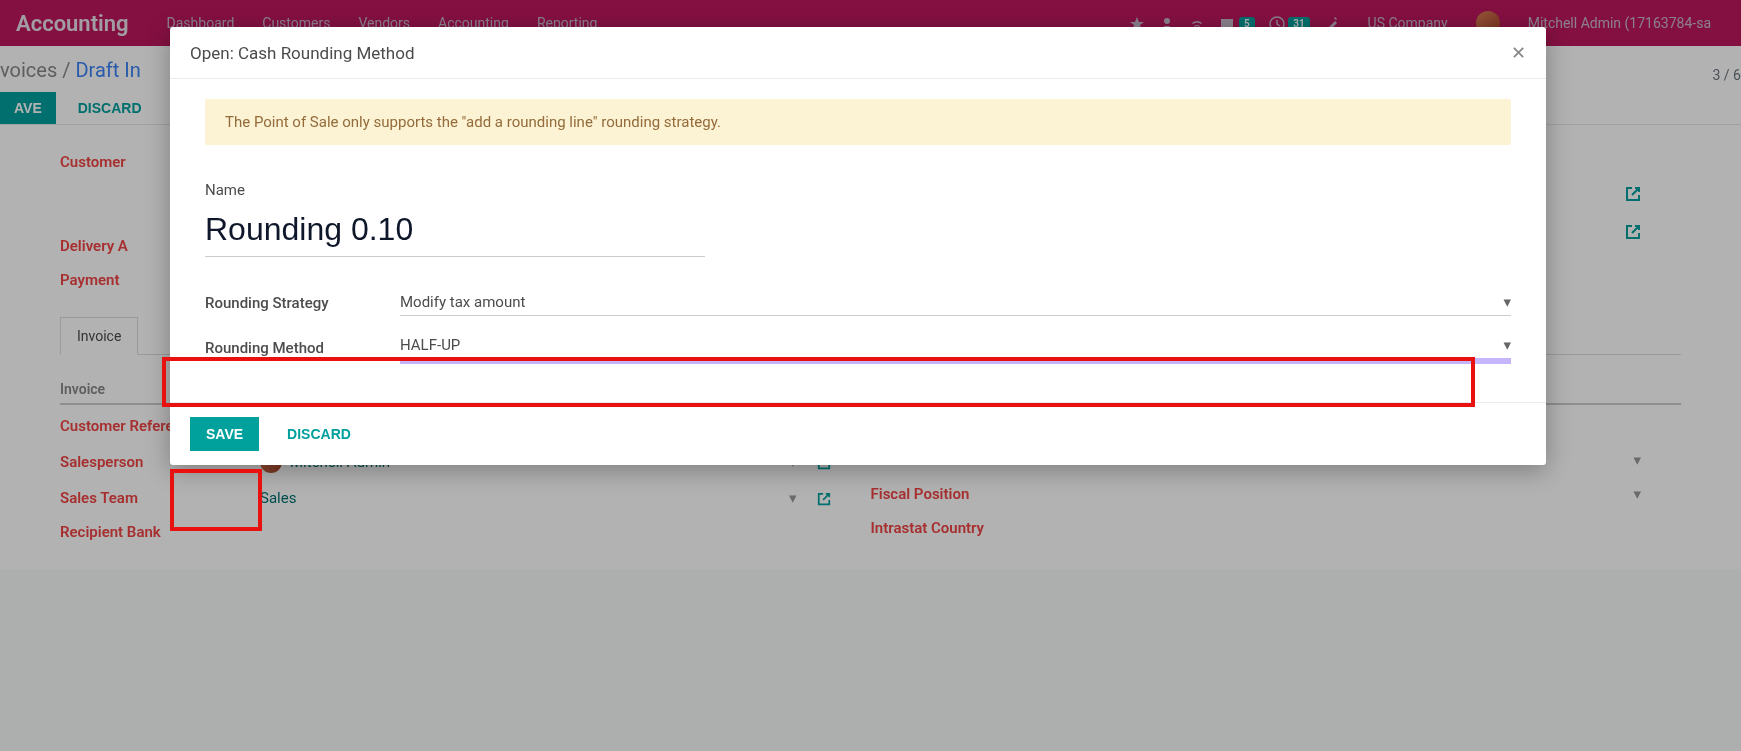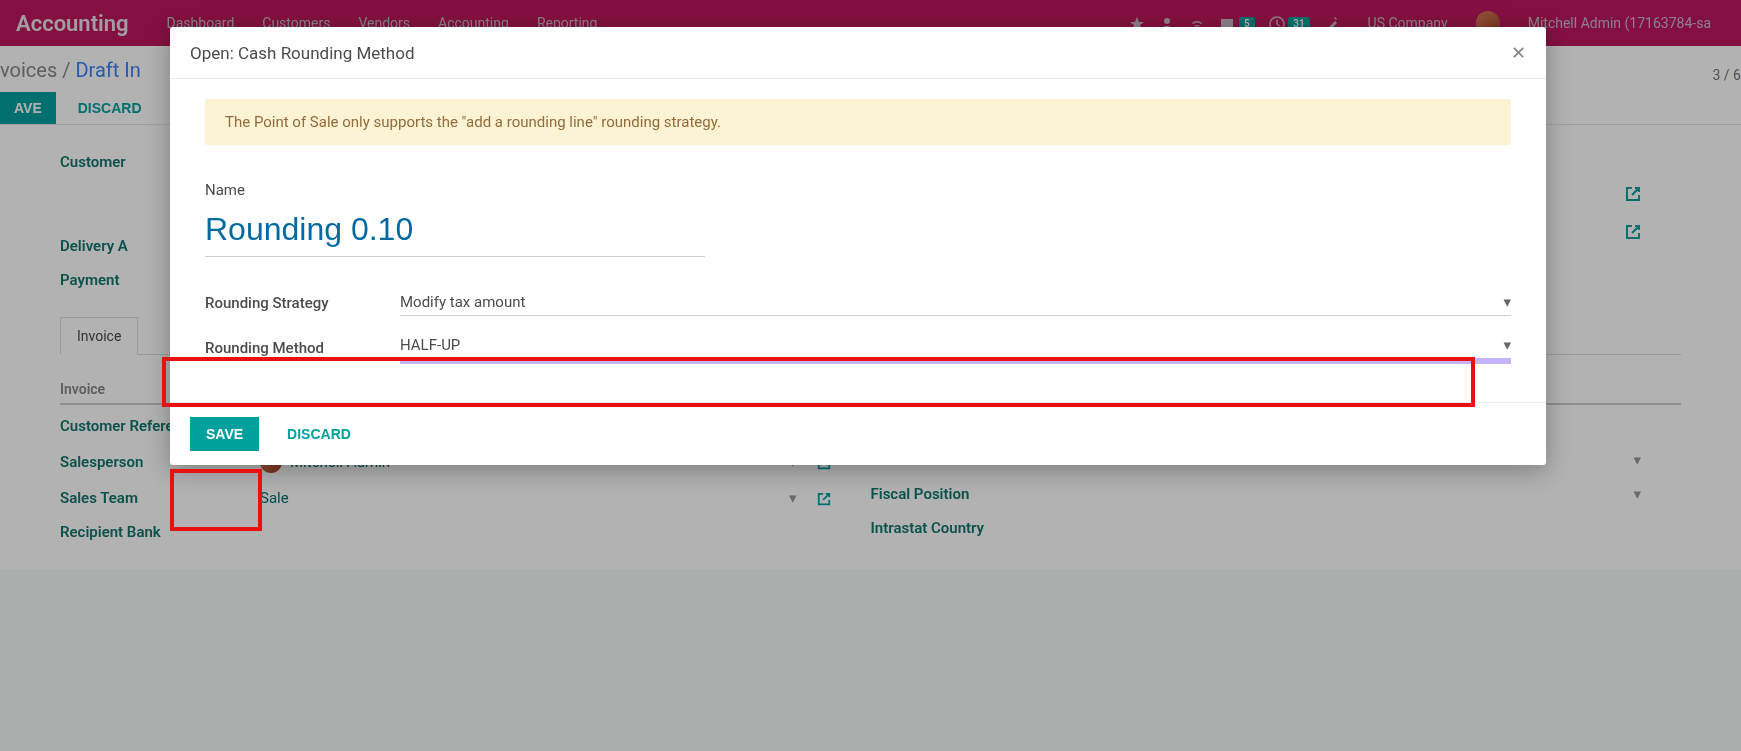--- a/index.html
+++ b/index.html
@@ -122,21 +122,21 @@
       padding-right: 40px;
     }
     .field-row {
       display: flex;
       align-items: center;
       padding: 8px 0;
     }
     .field-label {
       width: 200px;
       font-weight: 600;
-      color: #0f766e;
+      color: #ef4444;
       font-size: 15px;
     }
     .field-value {
       flex: 1;
       color: #00706e;
       font-size: 15px;
       display: flex;
       align-items: center;
       gap: 8px;
     }
@@ -234,21 +234,21 @@
       margin-bottom: 36px;
       font-size: 15px;
     }
     .modal-field-label {
       font-size: 15px;
       color: #4c4c4c;
       margin-bottom: 8px;
     }
     .modal-name-input {
       font-size: 32px;
-      color: #0369a1;
+      color: #0f172a;
       border: none;
       border-bottom: 1px solid #ccc;
       padding: 4px 0 8px 0;
       width: 500px;
       outline: none;
     }
     .modal-form-row {
       display: flex;
       align-items: center;
       padding: 8px 0;
@@ -439,21 +439,21 @@
           <span class="ext-link-icon">
             <svg width="14" height="14" viewBox="0 0 16 16" fill="none" stroke="currentColor" stroke-width="2">
                 <path d="M7 2H2v12h12V9M10 2h4v4M14 2L7 9"></path>
               </svg>
           </span>
         </div>
       </div>
       <div class="field-row">
         <div class="field-label">Sales Team</div>
         <div class="field-value">
-          <span>Sale</span>
+          <span>Sales</span>
           <span class="dropdown-caret">▾</span>
           <span class="ext-link-icon">
             <svg width="14" height="14" viewBox="0 0 16 16" fill="none" stroke="currentColor" stroke-width="2">
                 <path d="M7 2H2v12h12V9M10 2h4v4M14 2L7 9"></path>
               </svg>
           </span>
         </div>
       </div>
       <div class="field-row">
         <div class="field-label">Recipient Bank</div>

